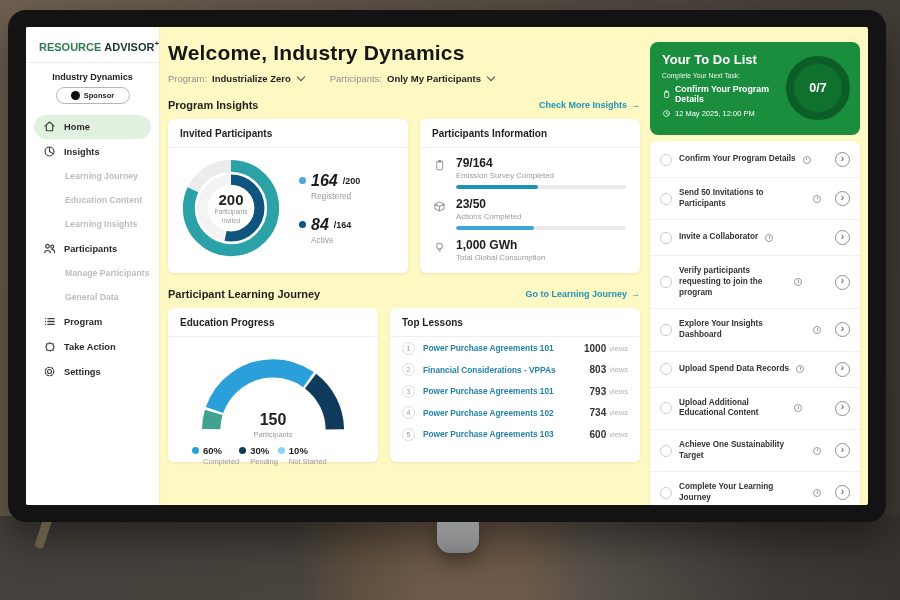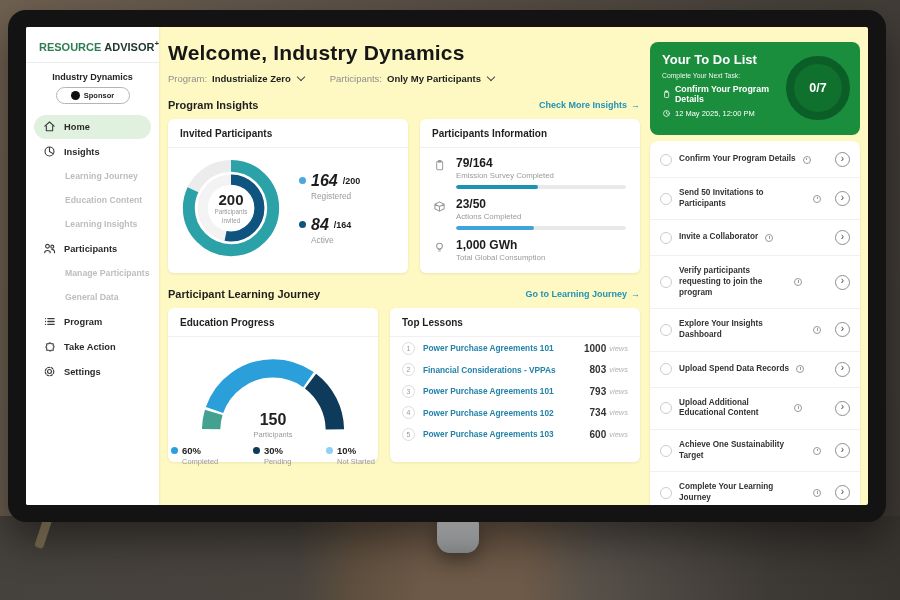--- a/index.html
+++ b/index.html
@@ -81,31 +81,31 @@
   .stat .l{font-size:7.8px;color:#9a9a9a;margin-top:1px;white-space:nowrap;}
   .bar{margin-top:5px;width:170px;height:4px;background:#e9e9e9;border-radius:2px;overflow:hidden;}
   .bar-fill{height:100%;border-radius:2px;width:0;}
 
   .card.progress{width:210px;height:154px;}
   .gauge-wrap{position:relative;width:178px;height:92px;margin:8px auto 0;}
   .gauge-wrap svg{width:178px;height:92px;}
   .gauge-center{position:absolute;left:0;right:0;bottom:-2px;text-align:center;}
   .gauge-center .v{font-size:16px;font-weight:bold;color:#222;}
   .gauge-center .l{font-size:7.5px;color:#9a9a9a;margin-top:1px;}
-  .glegend{display:flex;justify-content:space-between;padding:8px 3px 0;}
+  .glegend{display:flex;justify-content:flex-start;padding:8px 24px 0;}
   .gi-r1{display:flex;align-items:center;gap:4px;font-size:9.5px;font-weight:bold;color:#222;}
   .gi-r2{font-size:7.5px;color:#9a9a9a;margin:1px 0 0 11px;white-space:nowrap;}
 
   .card.lessons{width:250px;height:154px;}
   .lrow{display:flex;align-items:center;padding:4.5px 12px 4px;}
   .rank{width:13px;height:13px;border:1px solid #ddd;border-radius:50%;font-size:7px;color:#9a9a9a;
       display:flex;align-items:center;justify-content:center;flex:0 0 13px;box-sizing:border-box;}
   .ltitle{font-size:8.3px;font-weight:bold;color:#2282a8;margin-left:8px;flex:1;white-space:nowrap;overflow:hidden;}
   .lviews{font-size:10px;font-weight:bold;color:#333;}
-  .lsuffix{font-size:7.5px;color:#b2b2b2;margin-left:3px;font-style:italic;}
+  .lsuffix{font-size:7.5px;color:#b2b2b2;margin-left:3px;}
 
   
   .rightcol{position:absolute;left:624px;top:0;width:210px;}
   .todo-hero{margin-top:15px;height:93px;border-radius:8px;position:relative;color:#fff;
       padding:10px 12px;box-sizing:border-box;background:#1b8e3d;}
   .th-t{font-size:13px;font-weight:bold;}
   .th-s{font-size:6.8px;margin-top:5px;opacity:.92;}
   .th-task{font-size:8.8px;font-weight:bold;margin-top:5px;display:flex;align-items:center;gap:4px;max-width:128px;}
   .th-due{font-size:7.5px;margin-top:5px;display:flex;align-items:center;gap:4px;}
   .todo-hero svg{width:9px;height:9px;stroke:#fff;fill:none;stroke-width:1.2;stroke-linecap:round;stroke-linejoin:round;flex:0 0 9px;}

